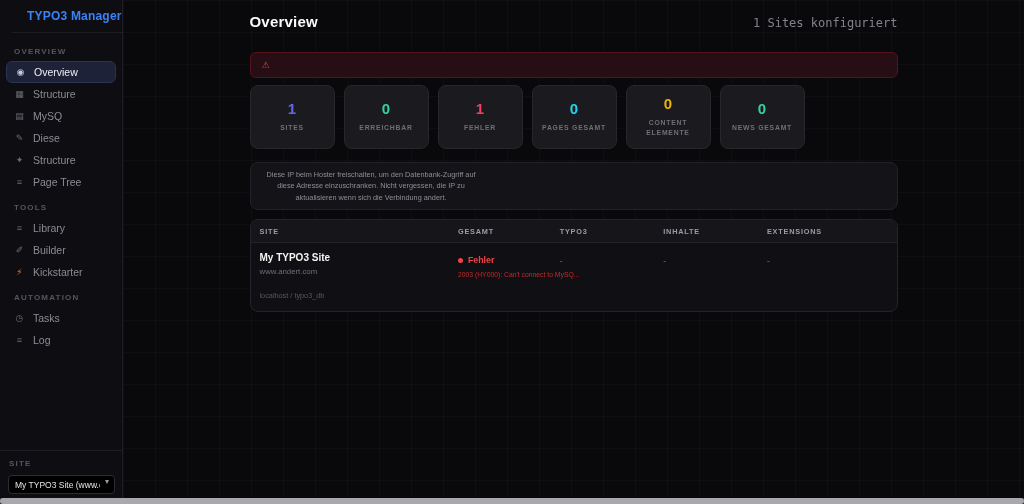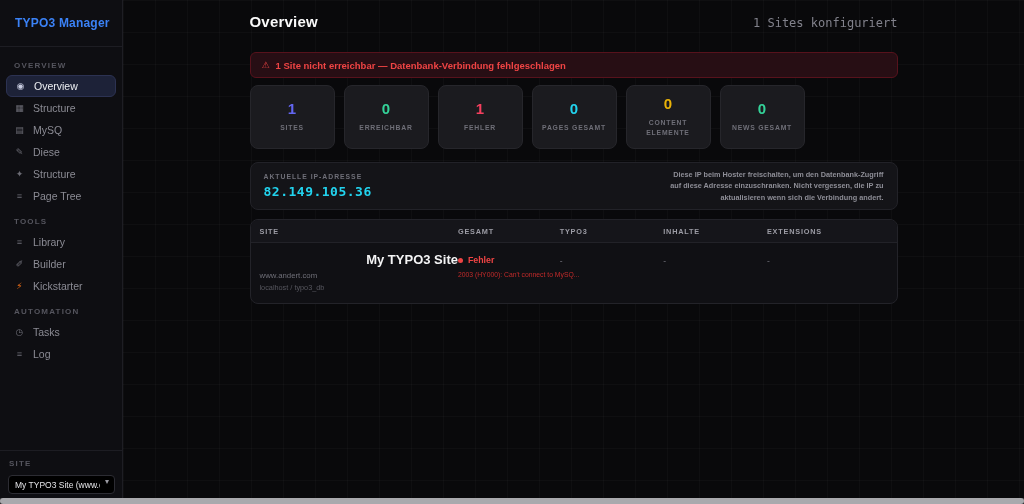--- a/index.html
+++ b/index.html
@@ -12,24 +12,25 @@
   }
   .mono { font-family:"DejaVu Sans Mono",monospace; }
 
   
   .sidebar {
     position:absolute; left:0; top:0; bottom:0; width:123px;
     background:#0e0e12; border-right:1px solid #1e1e24;
     display:flex; flex-direction:column;
   }
   .sidebar-title {
-    height:47px; display:flex; align-items:center; padding-left:15px;
+    height:33px; display:flex; align-items:center; padding-left:15px;
     border-bottom:1px solid #1d1d23;
     font-size:12px; font-weight:bold; color:#3b82f6; letter-spacing:.2px;
     white-space:nowrap;
+    margin-left:12px;
   }
   .nav { flex:1; padding:4px 6px; overflow:hidden; }
   .section-label {
     font-size:8px; letter-spacing:1.2px; color:#55555e; font-weight:bold;
     margin:10px 8px 5px 8px; text-transform:uppercase; white-space:nowrap;
   }
   .nav-item {
     display:flex; align-items:center; gap:8px; height:22px;
     padding:0 8px; border-radius:6px; color:#8b8b94; font-size:10.5px;
     cursor:pointer; white-space:nowrap; margin-bottom:0;
@@ -88,37 +89,37 @@
   }
 
   .ip-panel {
     margin-top:13px; height:48px; background:#141418; border:1px solid #222228;
     border-radius:8px; display:flex; align-items:center; justify-content:space-between;
     padding:0 13px;
   }
   .ip-label { font-size:6.8px; letter-spacing:1px; color:#6f6f78; font-weight:bold; }
   .ip-value { margin-top:4px; font-size:13px; font-weight:bold; color:#22d3ee; letter-spacing:.5px; }
   .ip-hint {
-    width:215px; text-align:right; font-size:7.3px; line-height:1.55; color:#8d8d96;font-weight:bold;
+    width:215px; text-align:center; font-size:7.3px; line-height:1.55; color:#8d8d96;
   }
 
   .table-card {
     margin-top:9px; background:#101014; border:1px solid #232329; border-radius:8px;
     overflow:hidden;
   }
   .t-head, .t-row {
     display:grid; grid-template-columns:31.6% 16.2% 16.5% 16.5% 19.2%;
     padding:0 9px;
   }
   .t-head { height:23px; align-items:center; border-bottom:1px solid #222228; background:#15151a; }
   .t-head .th { font-size:7.3px; letter-spacing:.8px; color:#9c9ca5; font-weight:bold; }
   .t-row { padding-top:9px; padding-bottom:11px; }
-  .cell-site .site-name { font-size:13px; font-weight:bold; color:#f4f4f5;text-align:right; }
+  .cell-site .site-name { font-size:10px; font-weight:bold; color:#f4f4f5; }
   .cell-site .site-domain { margin-top:4px; font-size:7.8px; color:#6f6f78; }
-  .cell-site .site-db { margin-top:3px; font-size:7.3px; color:#56565e; }
+  .cell-site .site-db { margin-top:15px; font-size:7.3px; color:#56565e; }
   .cell-status { padding-top:3px; }
   .status-line { display:flex; align-items:center; gap:5px; font-size:8.8px; font-weight:bold; color:#ef4444; }
   .status-dot { width:5px; height:5px; border-radius:50%; background:#ef4444; flex:none; }
   .status-detail { margin-top:6px; font-size:6.8px; color:#c22a2a; white-space:nowrap; }
   .cell-dash { padding-top:4px; font-size:8.5px; color:#6f6f78; }
 
   .h-scrollbar {
     position:absolute; left:0; right:0; bottom:0; height:6px; background:#2a2a2e;
   }
   .h-scrollbar .thumb { height:100%; width:100%; background:#a9a9ad; border-radius:3px; }
@@ -211,21 +212,20 @@
 
 <main class="main">
   <div class="content">
     <div class="page-header">
       <div class="page-title">Overview</div>
       <div class="sites-count mono">1 Sites konfiguriert</div>
     </div>
 
     <div class="alert">
       <span class="warn">⚠</span>
-      <span>1 Site nicht erreichbar — Datenbank-Verbindung fehlgeschlagen</span>
     </div>
 
     <div class="stats">
   <div class="stat-card">
     <div class="stat-value" style="color: rgb(99, 102, 241);">1</div>
     <div class="stat-label">SITES</div>
   </div>
 
   <div class="stat-card">
     <div class="stat-value" style="color: rgb(52, 211, 153);">0</div>
@@ -247,24 +247,20 @@
     <div class="stat-label">CONTENT ELEMENTE</div>
   </div>
 
   <div class="stat-card">
     <div class="stat-value" style="color: rgb(52, 211, 153);">0</div>
     <div class="stat-label">NEWS GESAMT</div>
   </div>
 </div>
 
     <div class="ip-panel">
-      <div>
-        <div class="ip-label">AKTUELLE IP-ADRESSE</div>
-        <div class="ip-value mono">82.149.105.36</div>
-      </div>
       <div class="ip-hint">Diese IP beim Hoster freischalten, um den Datenbank-Zugriff auf diese Adresse einzuschranken. Nicht vergessen, die IP zu aktualisieren wenn sich die Verbindung andert.</div>
     </div>
 
     <div class="table-card">
       <div class="t-head">
           <div class="th">SITE</div>
           <div class="th">GESAMT</div>
           <div class="th">TYPO3</div>
           <div class="th">INHALTE</div>
           <div class="th">EXTENSIONS</div>

